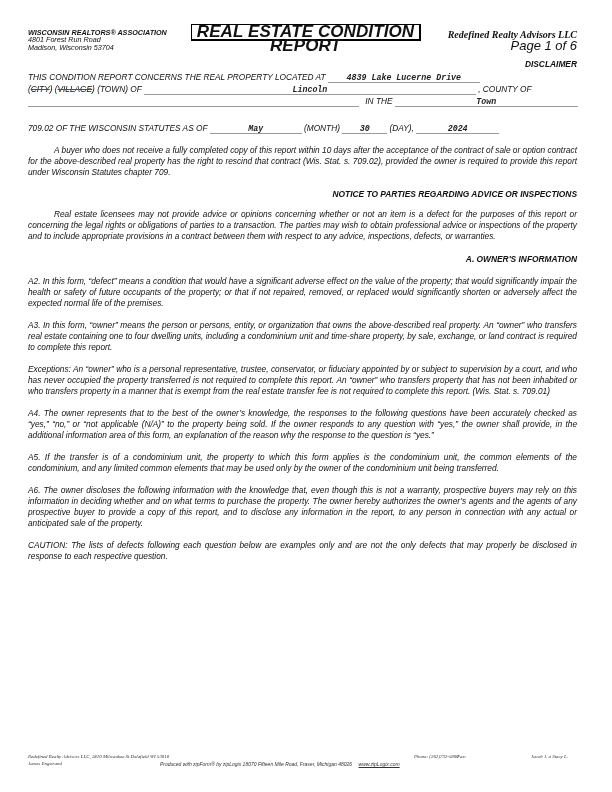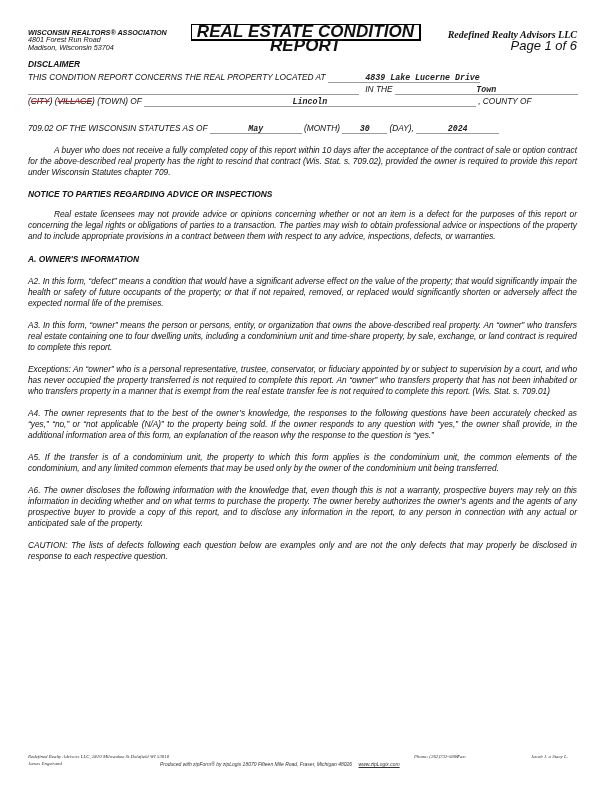--- a/index.html
+++ b/index.html
@@ -11,21 +11,21 @@
   .title-box {
     position: absolute; left: 191px; top: 24px; width: 230px; height: 17px;
     border: 1.5px solid #000; border-right-width: 2.5px; border-bottom-width: 2.5px;
     font-weight: bold; font-size: 17px; text-align: center; line-height: 14px; letter-spacing: 0.1px;
   }
   .hdr-right { position: absolute; right: 35px; top: 30px; text-align: right; }
   .hdr-right .brokerage { font-family: "Liberation Serif", serif; font-weight: bold; font-size: 10px; line-height: 9px; }
   .hdr-right .page { font-size: 13px; line-height: 12px; margin-top: 1px; }
 
   .content { position: absolute; left: 28px; top: 58px; width: 549px; font-size: 8.3px; line-height: 11px; }
-  .center-heading { text-align: left; font-weight: bold; font-size: 8.4px; }
+  .center-heading { text-align: right; font-weight: bold; font-size: 8.4px; }
   p.just { text-align: justify; }
   .indent { text-indent: 26px; }
 
   .fill-line { display: inline-block; border-bottom: 1px solid #9a9a9a; vertical-align: bottom; text-align: center; height: 10px; line-height: 10px; }
   .mono { font-family: "Liberation Mono", monospace; font-weight: bold; font-size: 8.3px; color: #222; }
 
   .row { position: relative; height: 11px; white-space: nowrap; }
   .strike { text-decoration: line-through; text-decoration-color: #d11; text-decoration-thickness: 1px; }
 
   .footer-l1 { position: absolute; left: 28px; top: 754px; font-family: "Liberation Serif", serif; font-size: 4.9px; color: #333; }
@@ -49,33 +49,33 @@
   <div class="brokerage">Redefined Realty Advisors LLC</div>
   <div class="page">Page 1 of 6</div>
 </div>
 
 <div class="content">
 
   <div class="center-heading" style="margin-top:1px;">DISCLAIMER</div>
 
   <div class="row" style="margin-top:2px;">
     <span>THIS CONDITION REPORT CONCERNS THE REAL PROPERTY LOCATED AT</span>
-    <span class="fill-line mono" style="width:152px; text-align:right;">4839 Lake Lucerne Drive</span>
+    <span class="fill-line mono" style="width:152px; text-align:center;">4839 Lake Lucerne Drive</span>
+  </div>
+
+  <div class="row" style="margin-top:1px;">
+    <span>(</span><span class="strike">CITY</span><span>) (</span><span class="strike">VILLAGE</span><span>) </span><span>(TOWN) OF</span>
+    <span class="fill-line mono" style="width:332px;">Lincoln</span>
+    <span>, COUNTY OF</span>
   </div>
 
   <div class="row" style="margin-top:1px;">
     <span class="fill-line" style="width:331px;"></span>
     <span style="margin-left:4px;">IN THE</span>
     <span class="fill-line mono" style="width:183px;">Town</span>
-  </div>
-
-  <div class="row" style="margin-top:1px;">
-    <span>(</span><span class="strike">CITY</span><span>) (</span><span class="strike">VILLAGE</span><span>) </span><span>(TOWN) OF</span>
-    <span class="fill-line mono" style="width:332px;">Lincoln</span>
-    <span>, COUNTY OF</span>
   </div>
 
 
   <div style="margin-top:16px;">
     <div class="row" style="margin-top:0px;">
       <span>709.02 OF THE WISCONSIN STATUTES AS OF</span>
       <span class="fill-line mono" style="width:92px;">May</span>
       <span>(MONTH)</span>
       <span class="fill-line mono" style="width:45px;">30</span>
       <span>(DAY),</span>

